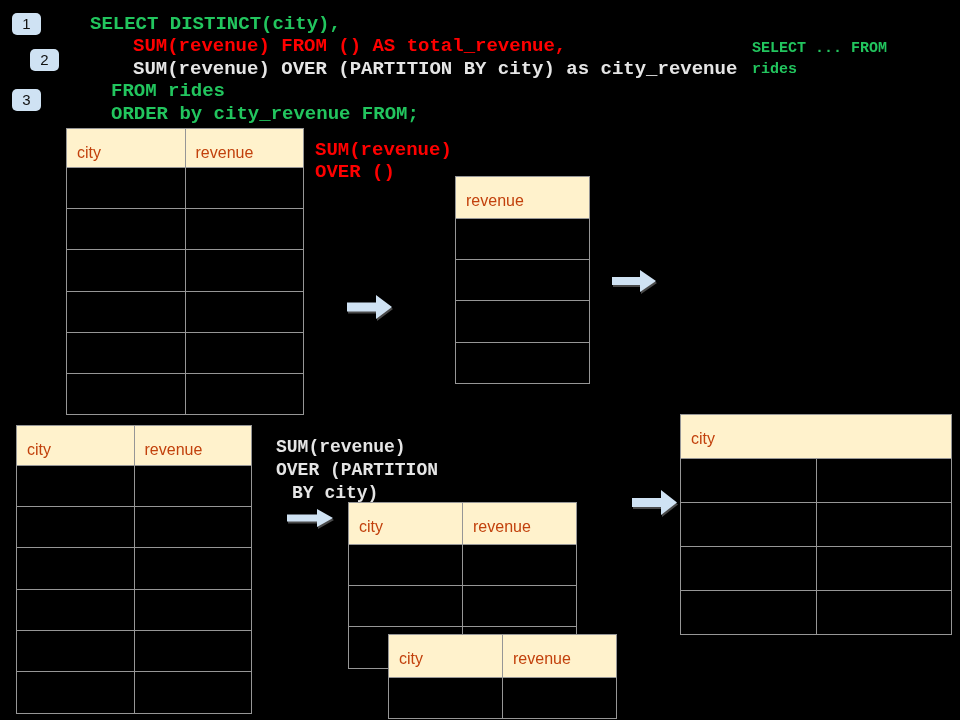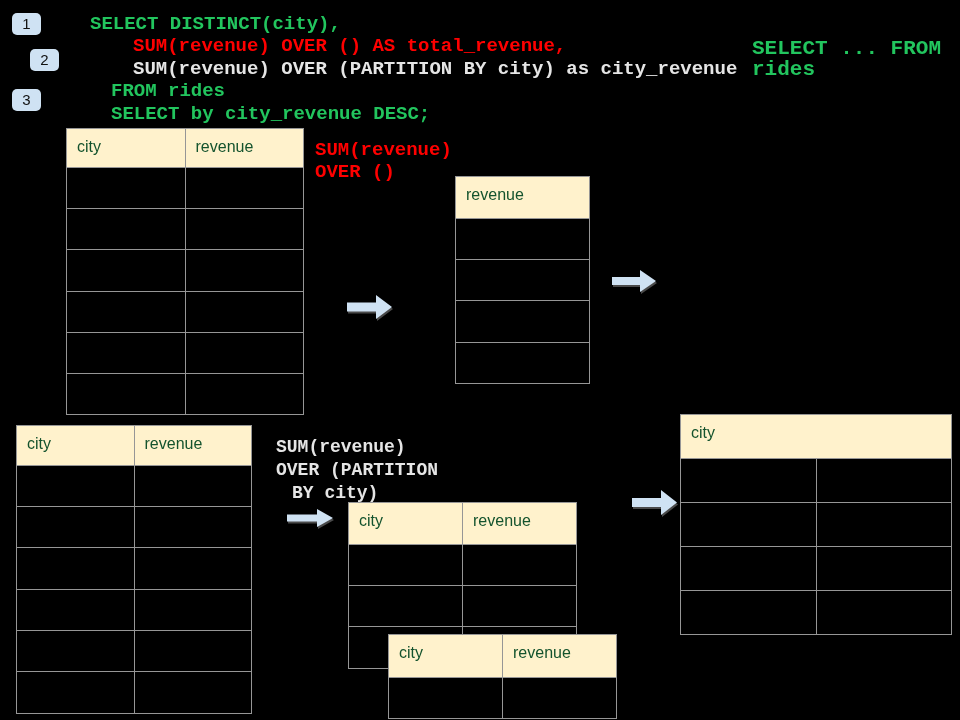--- a/index.html
+++ b/index.html
@@ -14,21 +14,21 @@
   
   .code {
     position: absolute;
     font-family: "Liberation Mono", monospace;
     font-weight: bold;
     white-space: pre;
   }
   .sz-main  { font-size: 19px; line-height: 22px; }
   .sz-note  { font-size: 19px; line-height: 22px; }
   .sz-part  { font-size: 18px; line-height: 23px; }
-  .sz-small { font-size: 21px; line-height: 21px; }
+  .sz-small { font-size: 15px; line-height: 21px; }
   .c-purple { color: #22c55e; }
   .c-red    { color: #ff0000; }
   .c-green  { color: #e5e5e5; }
 
   
   .badge {
     position: absolute;
     width: 29px; height: 22px;
     background: #cfe2f3;
     border-radius: 5px;
@@ -40,23 +40,23 @@
   
   .tbl {
     position: absolute;
     border: 1px solid #969696;
     background: #000000;
   }
   .thead { display: flex; background: #fff2cc; }
   .th {
     flex: 1;
     border-right: 1px solid #969696;
-    padding: 9px 0 0 10px;
+    padding: 15px 0 0 10px;
     font: 16px "Liberation Sans", sans-serif;
-    color: #14532d;
+    color: #c2410c;
     overflow: hidden;
   }
   .th:last-child { border-right: none; }
   .trow { display: flex; border-top: 1px solid #969696; }
   .td { flex: 1; border-right: 1px solid #969696; }
   .td:last-child { border-right: none; }
 
   .t1 { left: 66px;  top: 128px; width: 238px; }
   .t1 .thead { height: 38px; }  .t1 .trow { height: 41.2px; }
   .t2 { left: 455px; top: 176px; width: 135px; }
@@ -78,24 +78,24 @@
   .arrow polygon { fill: #cfe2f3; }
 </style>
 </head>
 <body>
 
 <div class="badge" style="left:12px; top:13px;">1</div>
 <div class="badge" style="left:30px; top:49px;">2</div>
 <div class="badge" style="left:12px; top:89px;">3</div>
 
 <div class="code sz-main c-purple" style="left:90px;  top:13px;">SELECT DISTINCT(city),</div>
-<div class="code sz-main c-red" style="left:133px; top:35px;">SUM(revenue) OVER () AS total_revenue,</div>
+<div class="code sz-main c-red" style="left:133px; top:35px;">SUM(revenue) FROM () AS total_revenue,</div>
 <div class="code sz-main c-green" style="left:133px; top:58px;">SUM(revenue) OVER (PARTITION BY city) as city_revenue</div>
 <div class="code sz-main c-purple" style="left:111px; top:80px;">FROM rides</div>
-<div class="code sz-main c-purple" style="left:111px; top:103px;">SELECT by city_revenue DESC;</div>
+<div class="code sz-main c-purple" style="left:111px; top:103px;">ORDER by city_revenue FROM;</div>
 
 <div class="code sz-small c-purple" style="left:752px; top:38px;">SELECT ... FROM</div>
 <div class="code sz-small c-purple" style="left:752px; top:59px;">rides</div>
 
 <div class="code sz-note c-red" style="left:315px; top:139px;">SUM(revenue)</div>
 <div class="code sz-note c-red" style="left:315px; top:161px;">OVER ()</div>
 
 <div class="code sz-part c-green" style="left:276px; top:436px;">SUM(revenue)</div>
 <div class="code sz-part c-green" style="left:276px; top:459px;">OVER (PARTITION</div>
 <div class="code sz-part c-green" style="left:292px; top:482px;">BY city)</div>

